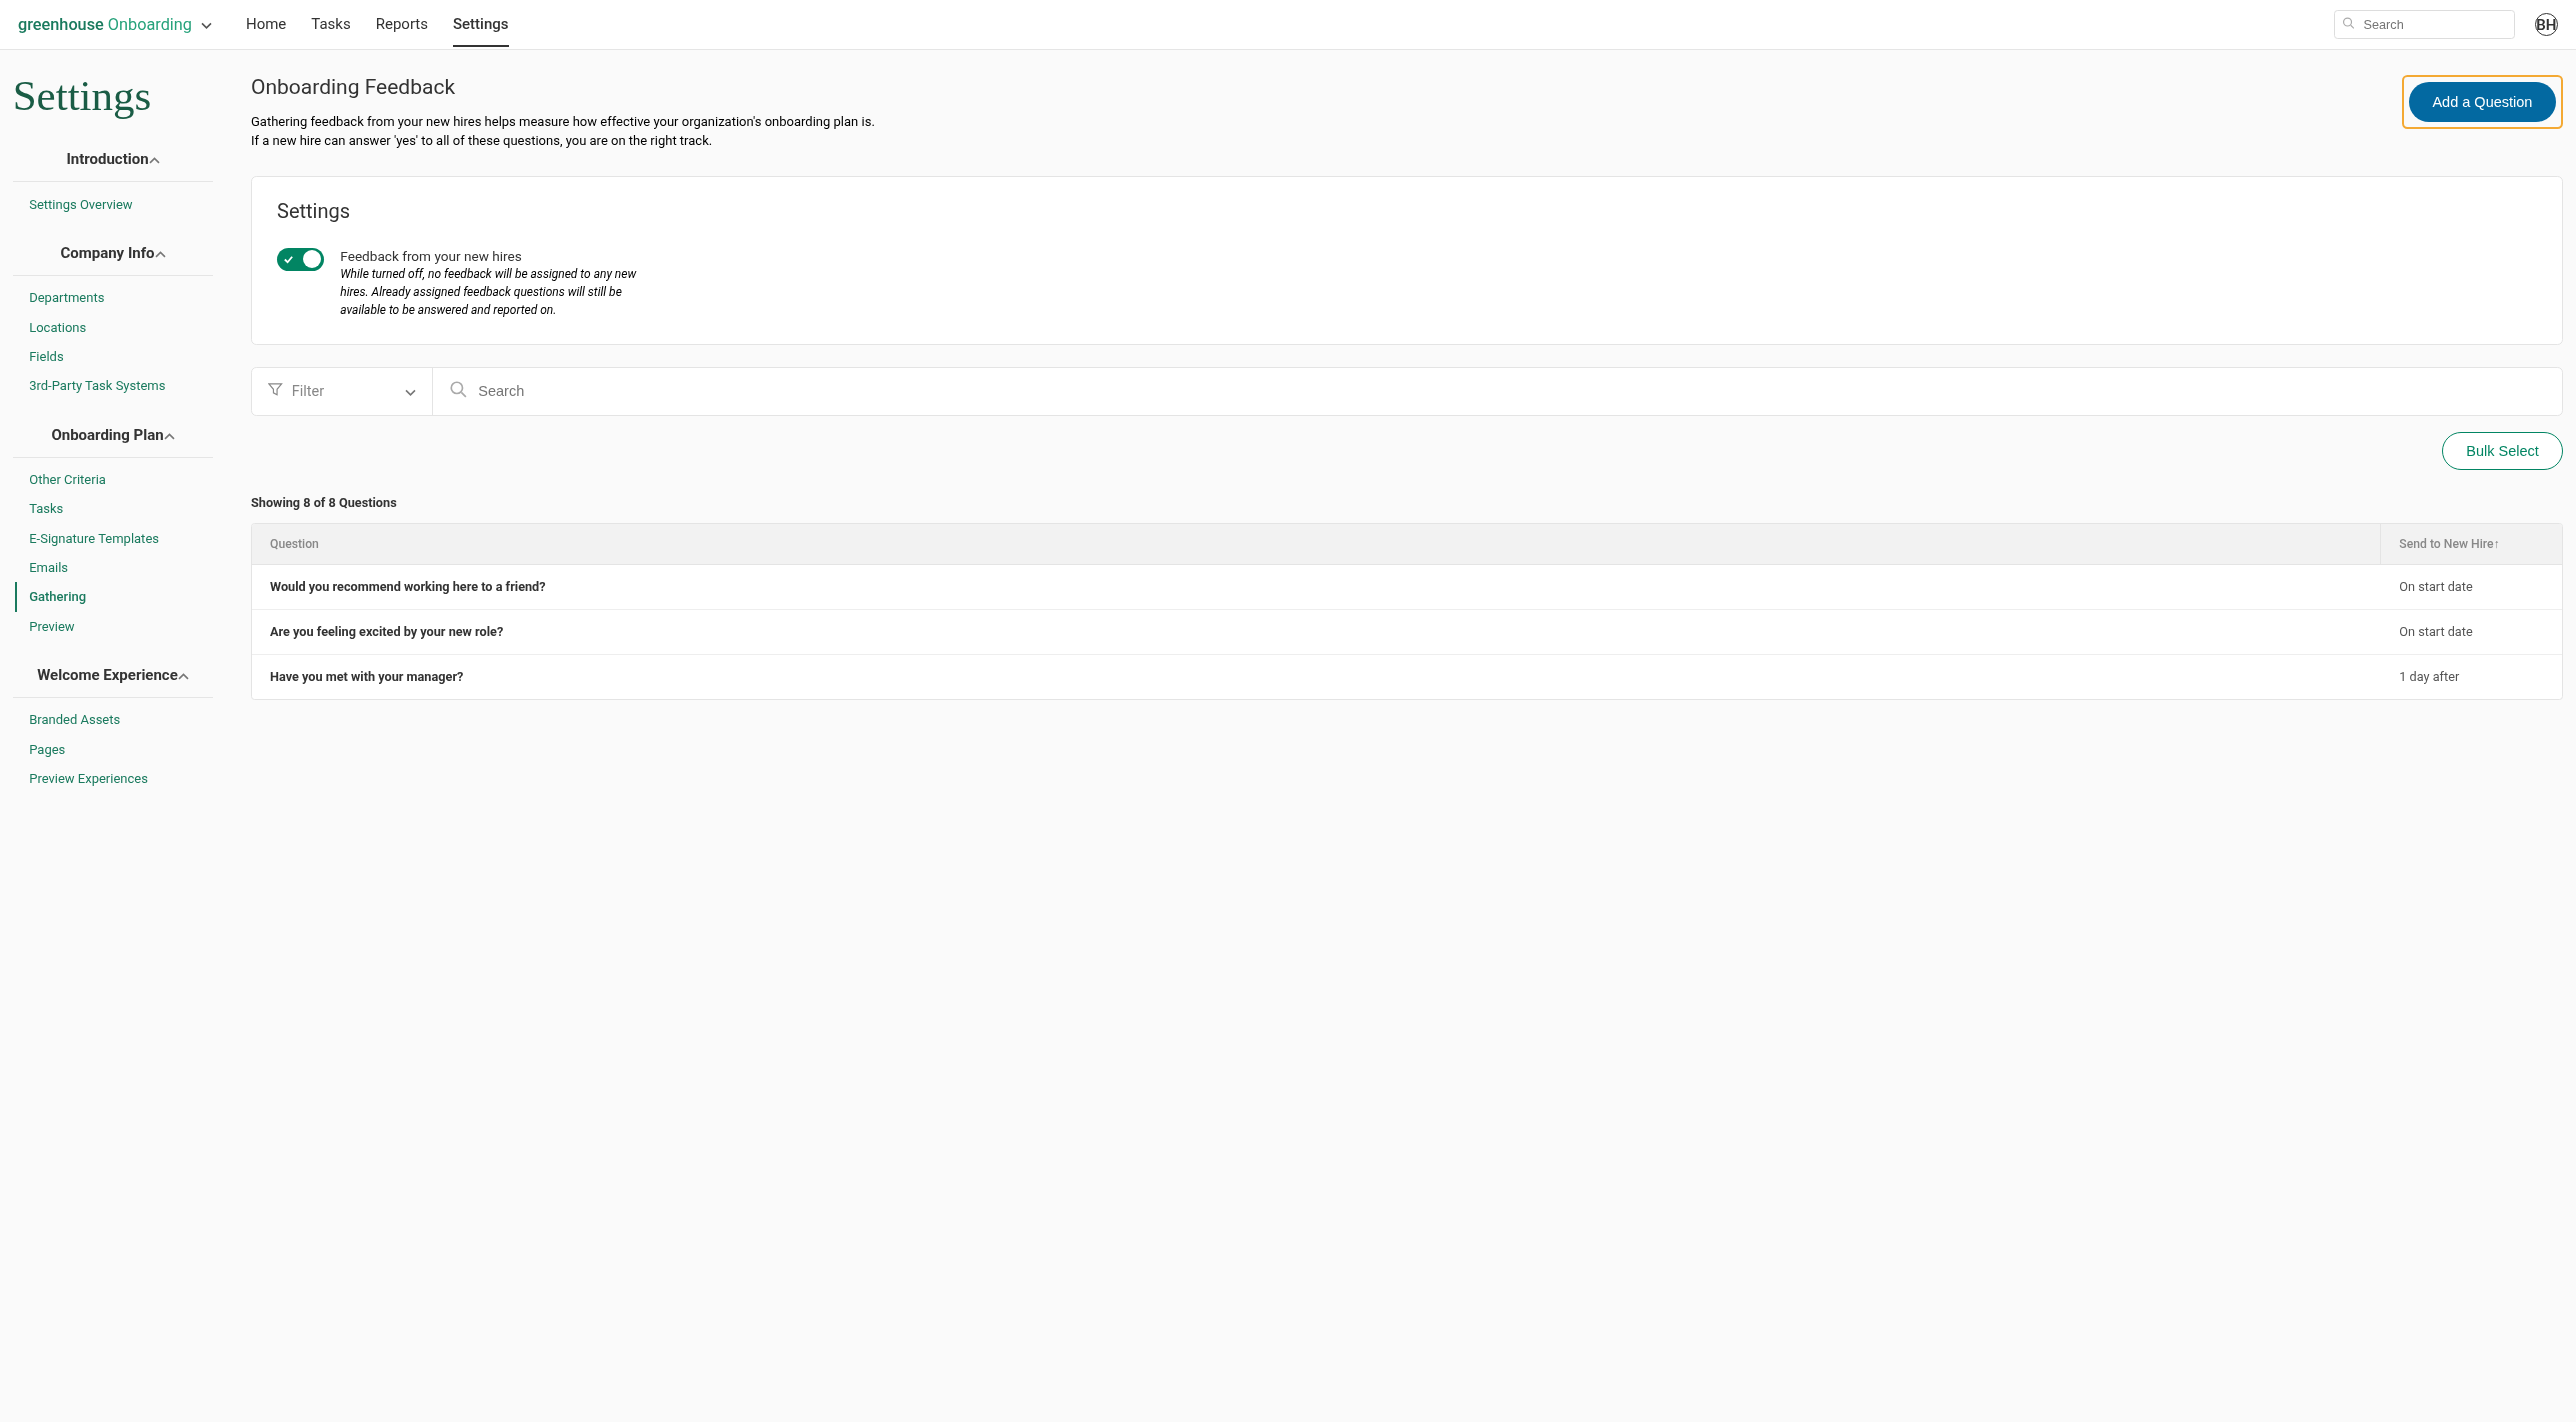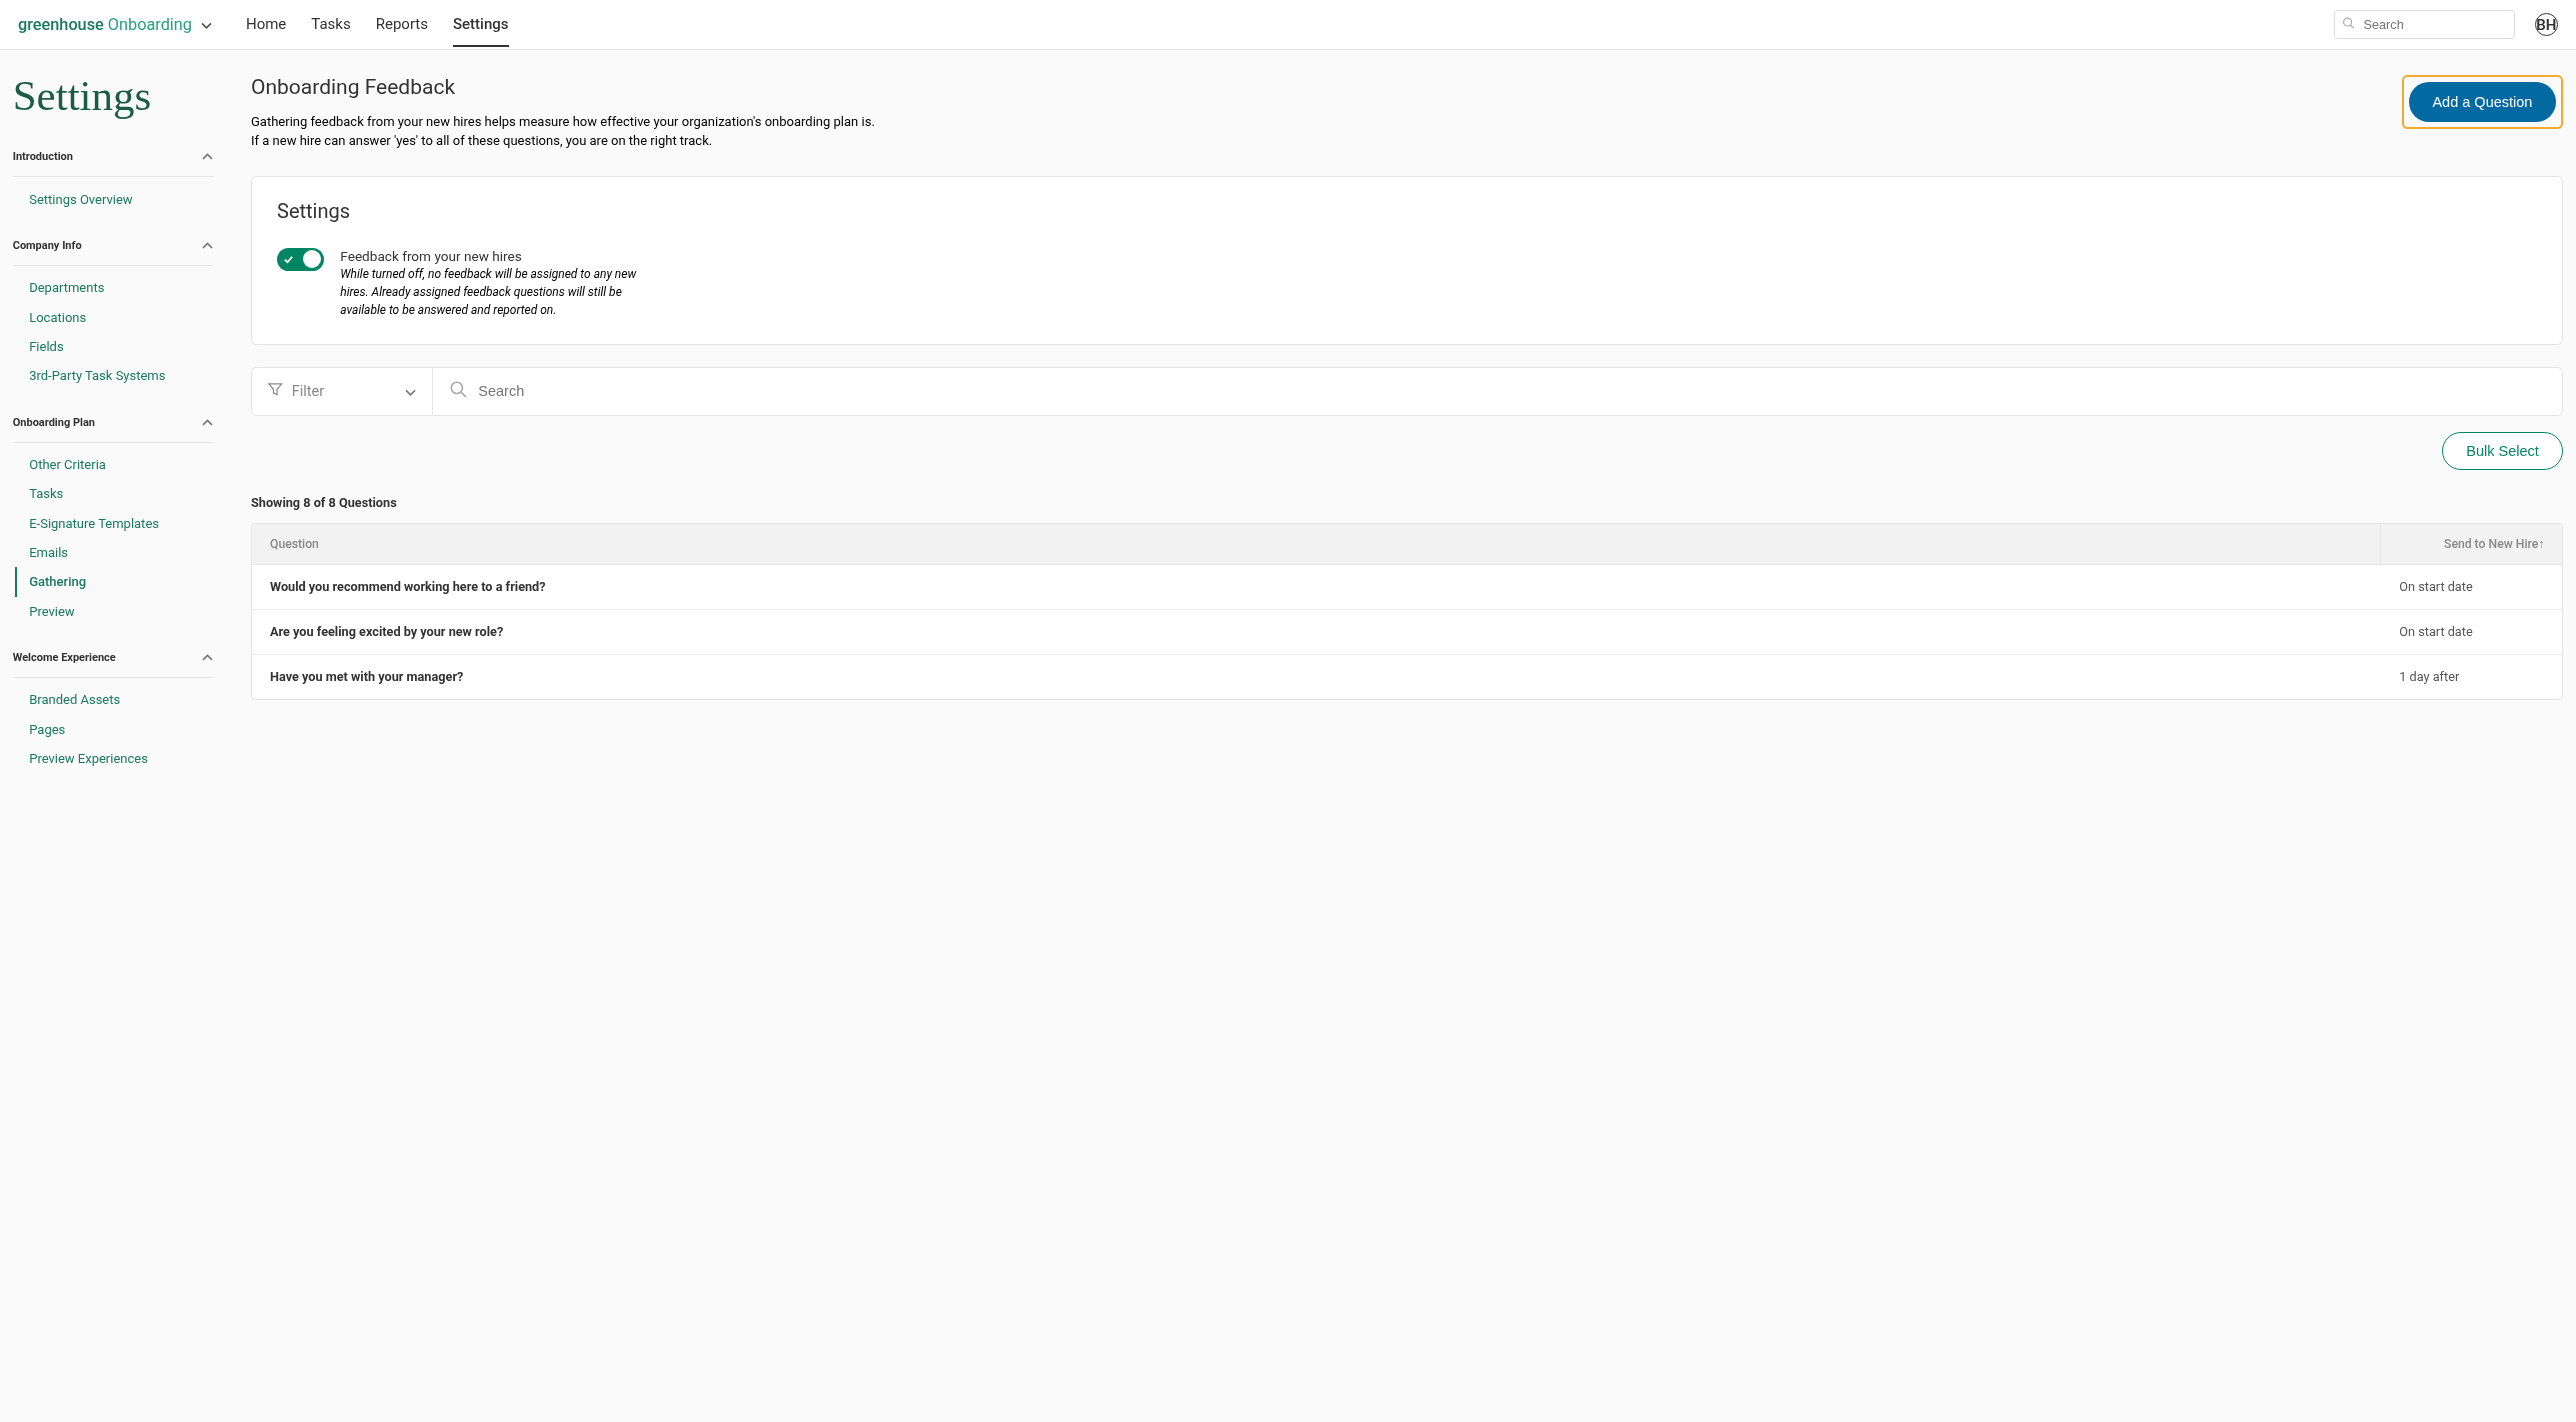--- a/index.html
+++ b/index.html
@@ -107,24 +107,24 @@
     }
     .page-title-h1 {
       font-family: Georgia, 'Times New Roman', serif;
       font-size: 43px;
       font-weight: 400;
       color: #1a5c45;
       margin: 7.2px 0 18px 0;
     }
     .sidebar-section-header {
       display: flex;
-      justify-content: space-between;
+      justify-content: center;
       align-items: center;
       font-weight: 700;
-      font-size: 11px;
+      font-size: 15px;
       color: #333;
       padding: 12.7px 0;
       border-bottom: 0.9px solid #e5e5e5;
       cursor: pointer;
     }
     .sidebar-section-header .chev {
       color: #777;
     }
     .sidebar-items {
       padding: 7.2px 0 12.7px 0;
@@ -319,21 +319,21 @@
       font-weight: 500;
     }
     .th-question {
       flex: 1;
       border-right: 0.9px solid #e4e4e4;
     }
     .th-send {
       width: 181px;
       display: flex;
       align-items: center;
-      justify-content: flex-end;
+      justify-content: flex-start;
     }
     .sort-arrow {
       color: #888;
     }
     .table-row {
       display: flex;
       border-bottom: 0.9px solid #eee;
     }
     .table-row:last-child {
       border-bottom: none;

